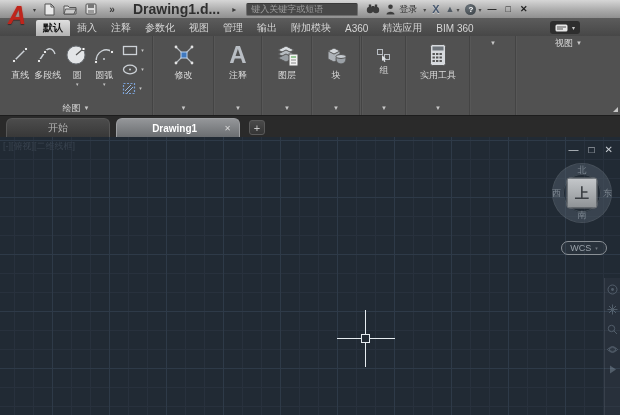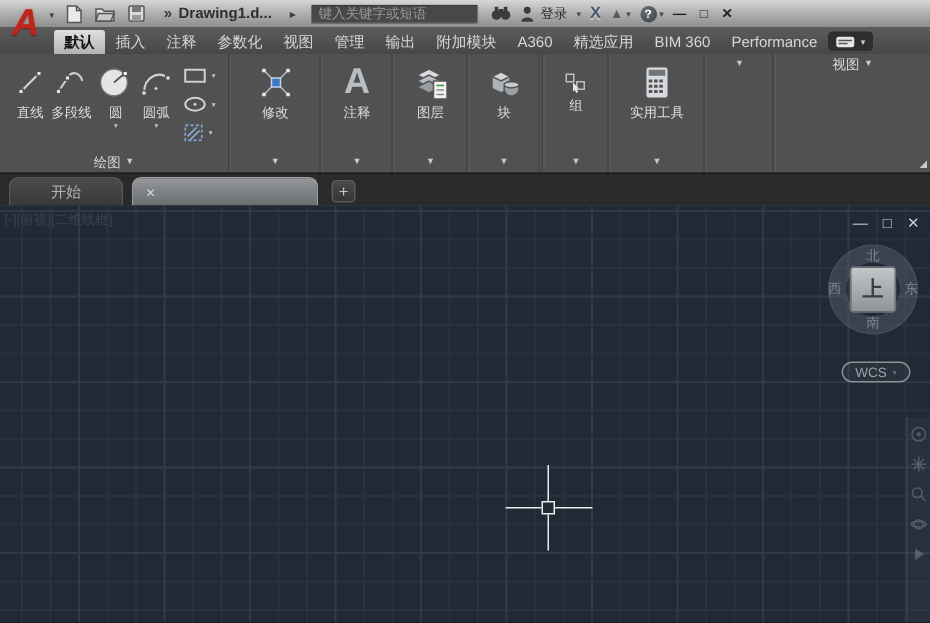--- a/index.html
+++ b/index.html
@@ -8,21 +8,21 @@
 
   
   .titlebar{position:absolute;left:0;top:0;width:620px;height:18px;
     background:linear-gradient(#d6d6d6,#a8a8a8 60%,#8f8f8f);display:flex;align-items:center;}
   .logo{position:absolute;left:2px;top:0px;width:30px;height:30px;z-index:30;display:flex;align-items:center;justify-content:center;cursor:pointer;}
   .logo span{font-size:25px;font-weight:bold;font-style:italic;color:#c0251c;
     text-shadow:0 1px 1px rgba(0,0,0,.45),0 0 2px rgba(255,60,40,.4);line-height:26px;}
   .logo-caret{position:absolute;left:33px;top:6px;font-size:6px;color:#3c3c3c;z-index:30;}
   .qat{display:flex;align-items:center;gap:7px;margin-left:42px;}
   .qat .qbtn{width:14px;height:13px;display:flex;align-items:center;justify-content:center;cursor:pointer;}
-  .tb-title{margin-left:0;font-size:10px;color:#2f2f2f;font-weight:bold;white-space:nowrap;}
+  .tb-title{margin-left:14px;font-size:14px;color:#2f2f2f;font-weight:bold;white-space:nowrap;}
   .tb-arrow{margin-left:12px;font-size:8px;color:#3a3a3a;}
   .searchbox{margin-left:10px;width:112px;height:13px;background:#484848;border:1px solid #6e6e6e;
     border-top-color:#3a3a3a;border-radius:2px;color:#a2a2a2;font-size:9px;padding:0 4px;outline:none;}
   .searchbox::placeholder{color:#9a9a9a;}
   .tb-right{display:flex;align-items:center;margin-left:8px;gap:6px;}
   .tb-ic{display:flex;align-items:center;justify-content:center;cursor:pointer;}
   .signin-label{font-size:9px;color:#2f2f2f;}
   .mini-caret{font-size:6px;color:#4a4a4a;}
   .svc-x{font-size:11px;font-weight:bold;color:#46576e;text-shadow:0 1px 0 rgba(255,255,255,.4);}
   .svc-tri{font-size:9px;color:#525b64;}
@@ -55,21 +55,21 @@
   .smallcol{display:flex;flex-direction:column;justify-content:flex-start;gap:3px;margin-left:5px;padding-top:3px;}
   .srow{display:flex;align-items:center;gap:3px;height:16px;cursor:pointer;}
   .srow .dn{font-size:5px;color:#c5c5c5;}
   .launcher{position:absolute;right:2px;bottom:3px;width:0;height:0;
     border-left:5px solid transparent;border-bottom:5px solid #c8c8c8;}
 
   
   .filetabs{position:absolute;left:0;top:115px;width:620px;height:22px;background:#2a2a2a;
     border-top:1px solid #1d1d1d;display:flex;align-items:flex-end;}
   .ftab{height:19px;border-radius:6px 6px 0 0;display:flex;align-items:center;font-size:10px;cursor:pointer;}
-  .ftab-start{margin-left:6px;width:76px;justify-content:center;color:#b4b4b4;
+  .ftab-start{margin-left:6px;width:104px;justify-content:center;color:#b4b4b4;
     background:linear-gradient(#4c4c4c,#383838);border:1px solid #565656;border-bottom:none;}
   .ftab-active{margin-left:6px;width:124px;color:#fff;font-weight:bold;
     background:linear-gradient(#949699,#6b6e71);border:1px solid #9d9fa2;border-bottom:none;padding:0 8px;}
   .ftab-active .ft-name{flex:1;text-align:center;}
   .ftab-close{font-size:8px;color:#d8d8d8;font-weight:normal;cursor:pointer;}
   .ftab-add{margin-left:9px;margin-bottom:2px;width:16px;height:15px;border-radius:3px;
     background:linear-gradient(#4a4a4a,#353535);border:1px solid #5a5a5a;color:#c8c8c8;
     font-size:11px;display:flex;align-items:center;justify-content:center;cursor:pointer;}
 
   
@@ -195,21 +195,20 @@
     <div class="rtab">插入</div>
     <div class="rtab">注释</div>
     <div class="rtab">参数化</div>
     <div class="rtab">视图</div>
     <div class="rtab">管理</div>
     <div class="rtab">输出</div>
     <div class="rtab">附加模块</div>
     <div class="rtab">A360</div>
     <div class="rtab">精选应用</div>
     <div class="rtab">BIM 360</div>
-    <div class="rtab">Performance</div>
     <div class="ribbon-toggle">
       <svg width="13" height="8" viewBox="0 0 13 8">
         <rect x="0.5" y="0.5" width="12" height="7" rx="1.5" fill="#e6e6e6"></rect>
         <line x1="2" y1="3" x2="11" y2="3" stroke="#555" stroke-width="1"></line>
         <line x1="2" y1="5" x2="8" y2="5" stroke="#555" stroke-width="1"></line>
       </svg>
       <span class="rt-caret">▾</span>
     </div>
   </div>
 
@@ -434,20 +433,21 @@
         <span class="ptitle">视图</span>
         <span class="pcaret">▼</span>
       </div>
       <div class="launcher"></div>
     </div>
   </div>
 
   <div class="filetabs">
     <div class="ftab ftab-start">开始</div>
     <div class="ftab ftab-active">
+      <span class="ft-name">Drawing1</span>
       <span class="ftab-close">✕</span>
     </div>
     <div class="ftab-add">+</div>
   </div>
 
   <div class="canvas">
     <div class="vp-label">[-][俯视][二维线框]</div>
 
     <div class="dwg-ctl">
       <span>—</span>

